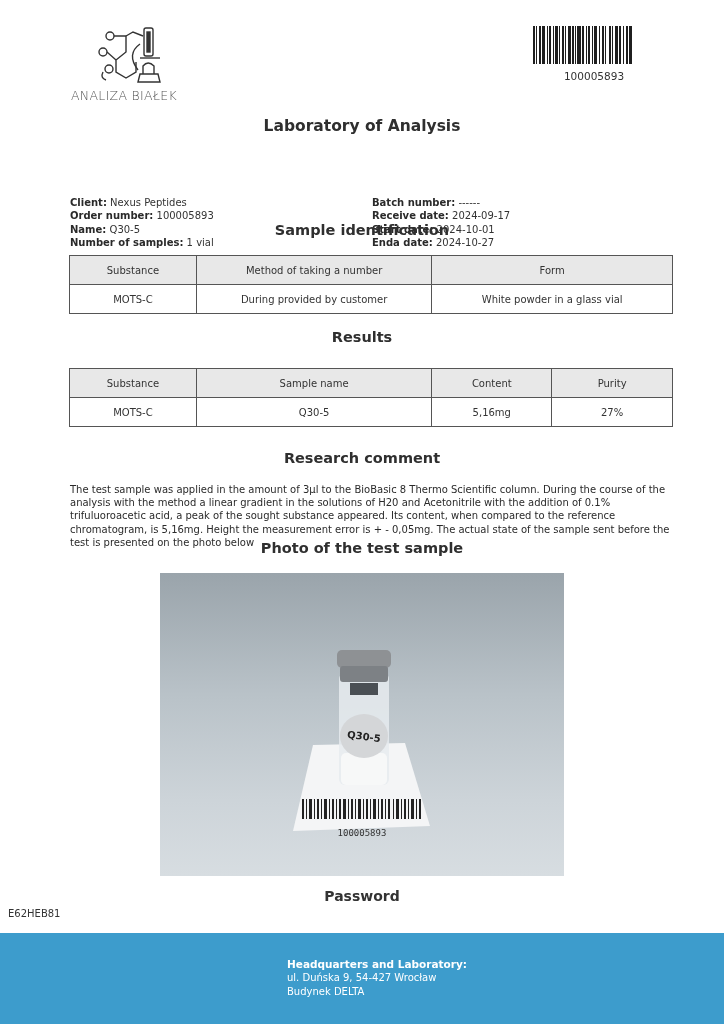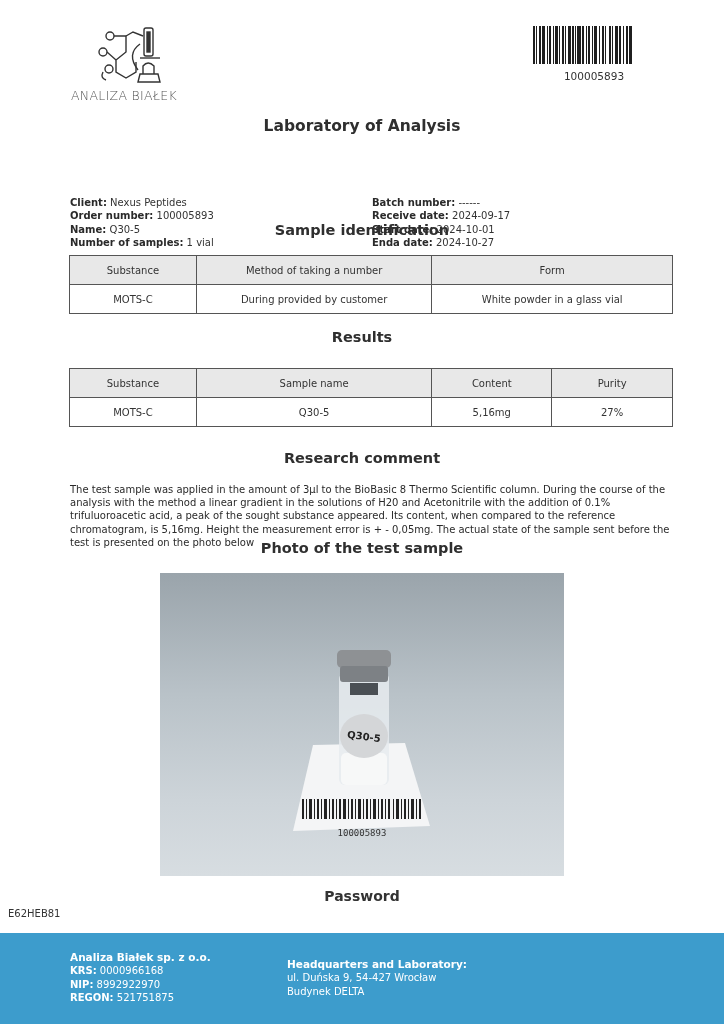--- a/index.html
+++ b/index.html
@@ -217,24 +217,18 @@
         <rect x="259" y="226" width="2" height="20"></rect>
     </g>
     <text x="202" y="263" font-family="DejaVu Sans Mono, monospace" font-size="9" fill="#333" text-anchor="middle">100005893</text>
   </svg>
 </div>
 
 <div class="password-label">Password</div>
 <div class="password-value">E62HEB81</div>
 
 <div class="footer">
-  <div class="col c1">
-    <div class="head">Analiza Białek sp. z o.o.</div>
-    <div><b>KRS:</b> <span>0000966168</span></div>
-    <div><b>NIP:</b> <span>8992922970</span></div>
-    <div><b>REGON:</b> <span>521751875</span></div>
-  </div>
   <div class="col c2">
     <div class="head">Headquarters and Laboratory:</div>
     <div>ul. Duńska 9, 54-427 Wrocław</div>
     <div>Budynek DELTA</div>
   </div>
 </div>
 
 </body></html>

